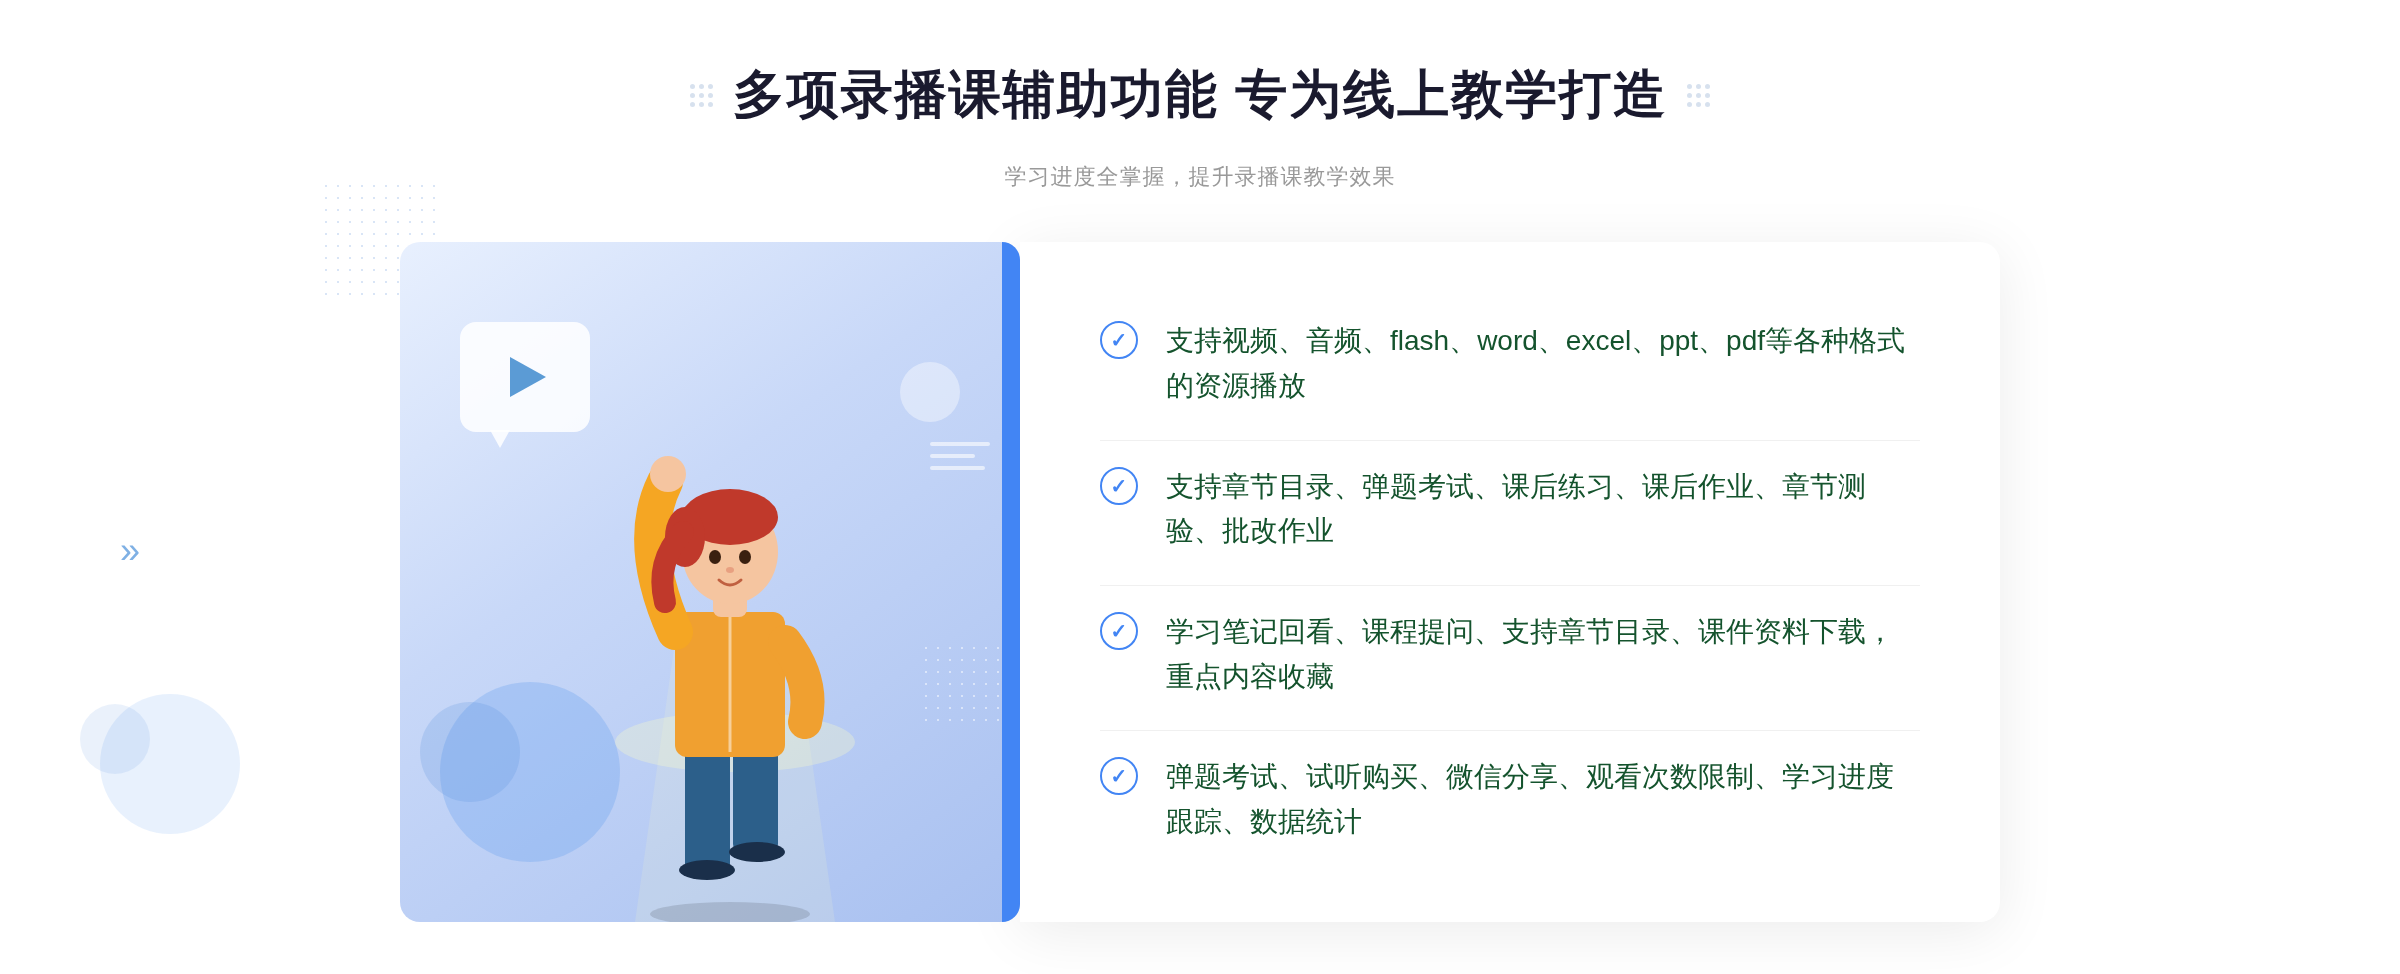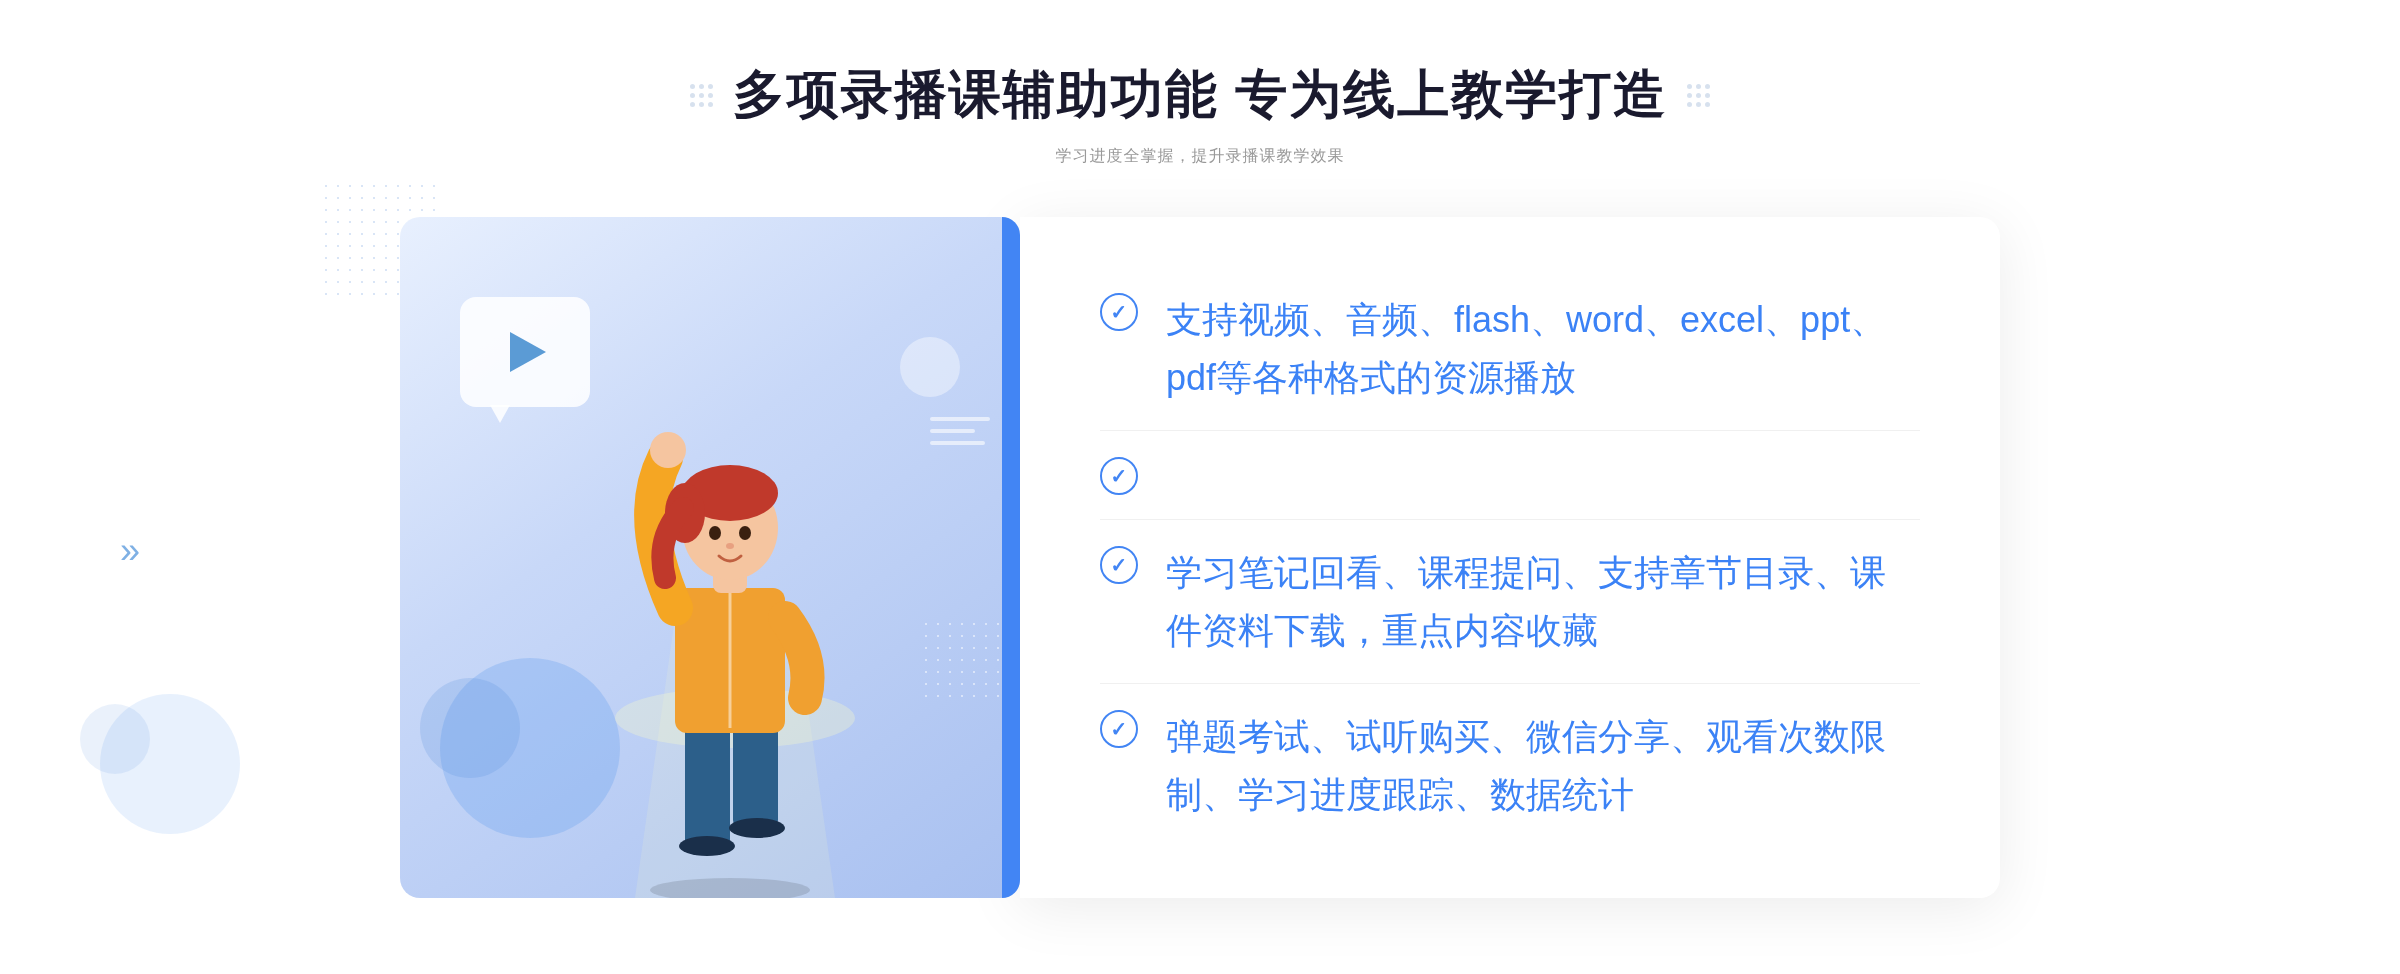--- a/index.html
+++ b/index.html
@@ -95,23 +95,23 @@
     }
 
     .main-title {
       font-size: 52px;
       font-weight: 700;
       color: #1a1a2e;
       letter-spacing: 2px;
     }
 
     .subtitle {
-      font-size: 16px;
+      font-size: 22px;
       color: #999999;
-      margin-top: 16px;
+      margin-top: 32px;
       font-weight: 400;
       letter-spacing: 1px;
     }
 
     
     .content-section {
       display: flex;
       width: 1600px;
       align-items: stretch;
       position: relative;
@@ -269,22 +269,22 @@
     }
 
     .check-mark {
       color: #4285f4;
       font-size: 20px;
       font-weight: 700;
       line-height: 1;
     }
 
     .feature-text {
-      font-size: 36px;
-      color: #3b82f6;
+      font-size: 28px;
+      color: #14532d;
       line-height: 1.6;
       font-weight: 400;
     }
 
     
     .illustration-svg {
       position: absolute;
       bottom: 0;
       left: 50%;
       transform: translateX(-45%);
@@ -434,20 +434,21 @@
         <div class="check-icon">
           <span class="check-mark">✓</span>
         </div>
         <span class="feature-text">支持视频、音频、flash、word、excel、ppt、pdf等各种格式的资源播放</span>
       </div>
 
       <div class="feature-item">
         <div class="check-icon">
           <span class="check-mark">✓</span>
         </div>
+        <span class="feature-text">支持章节目录、弹题考试、课后练习、课后作业、章节测验、批改作业</span>
       </div>
 
       <div class="feature-item">
         <div class="check-icon">
           <span class="check-mark">✓</span>
         </div>
         <span class="feature-text">学习笔记回看、课程提问、支持章节目录、课件资料下载，重点内容收藏</span>
       </div>
 
       <div class="feature-item">

